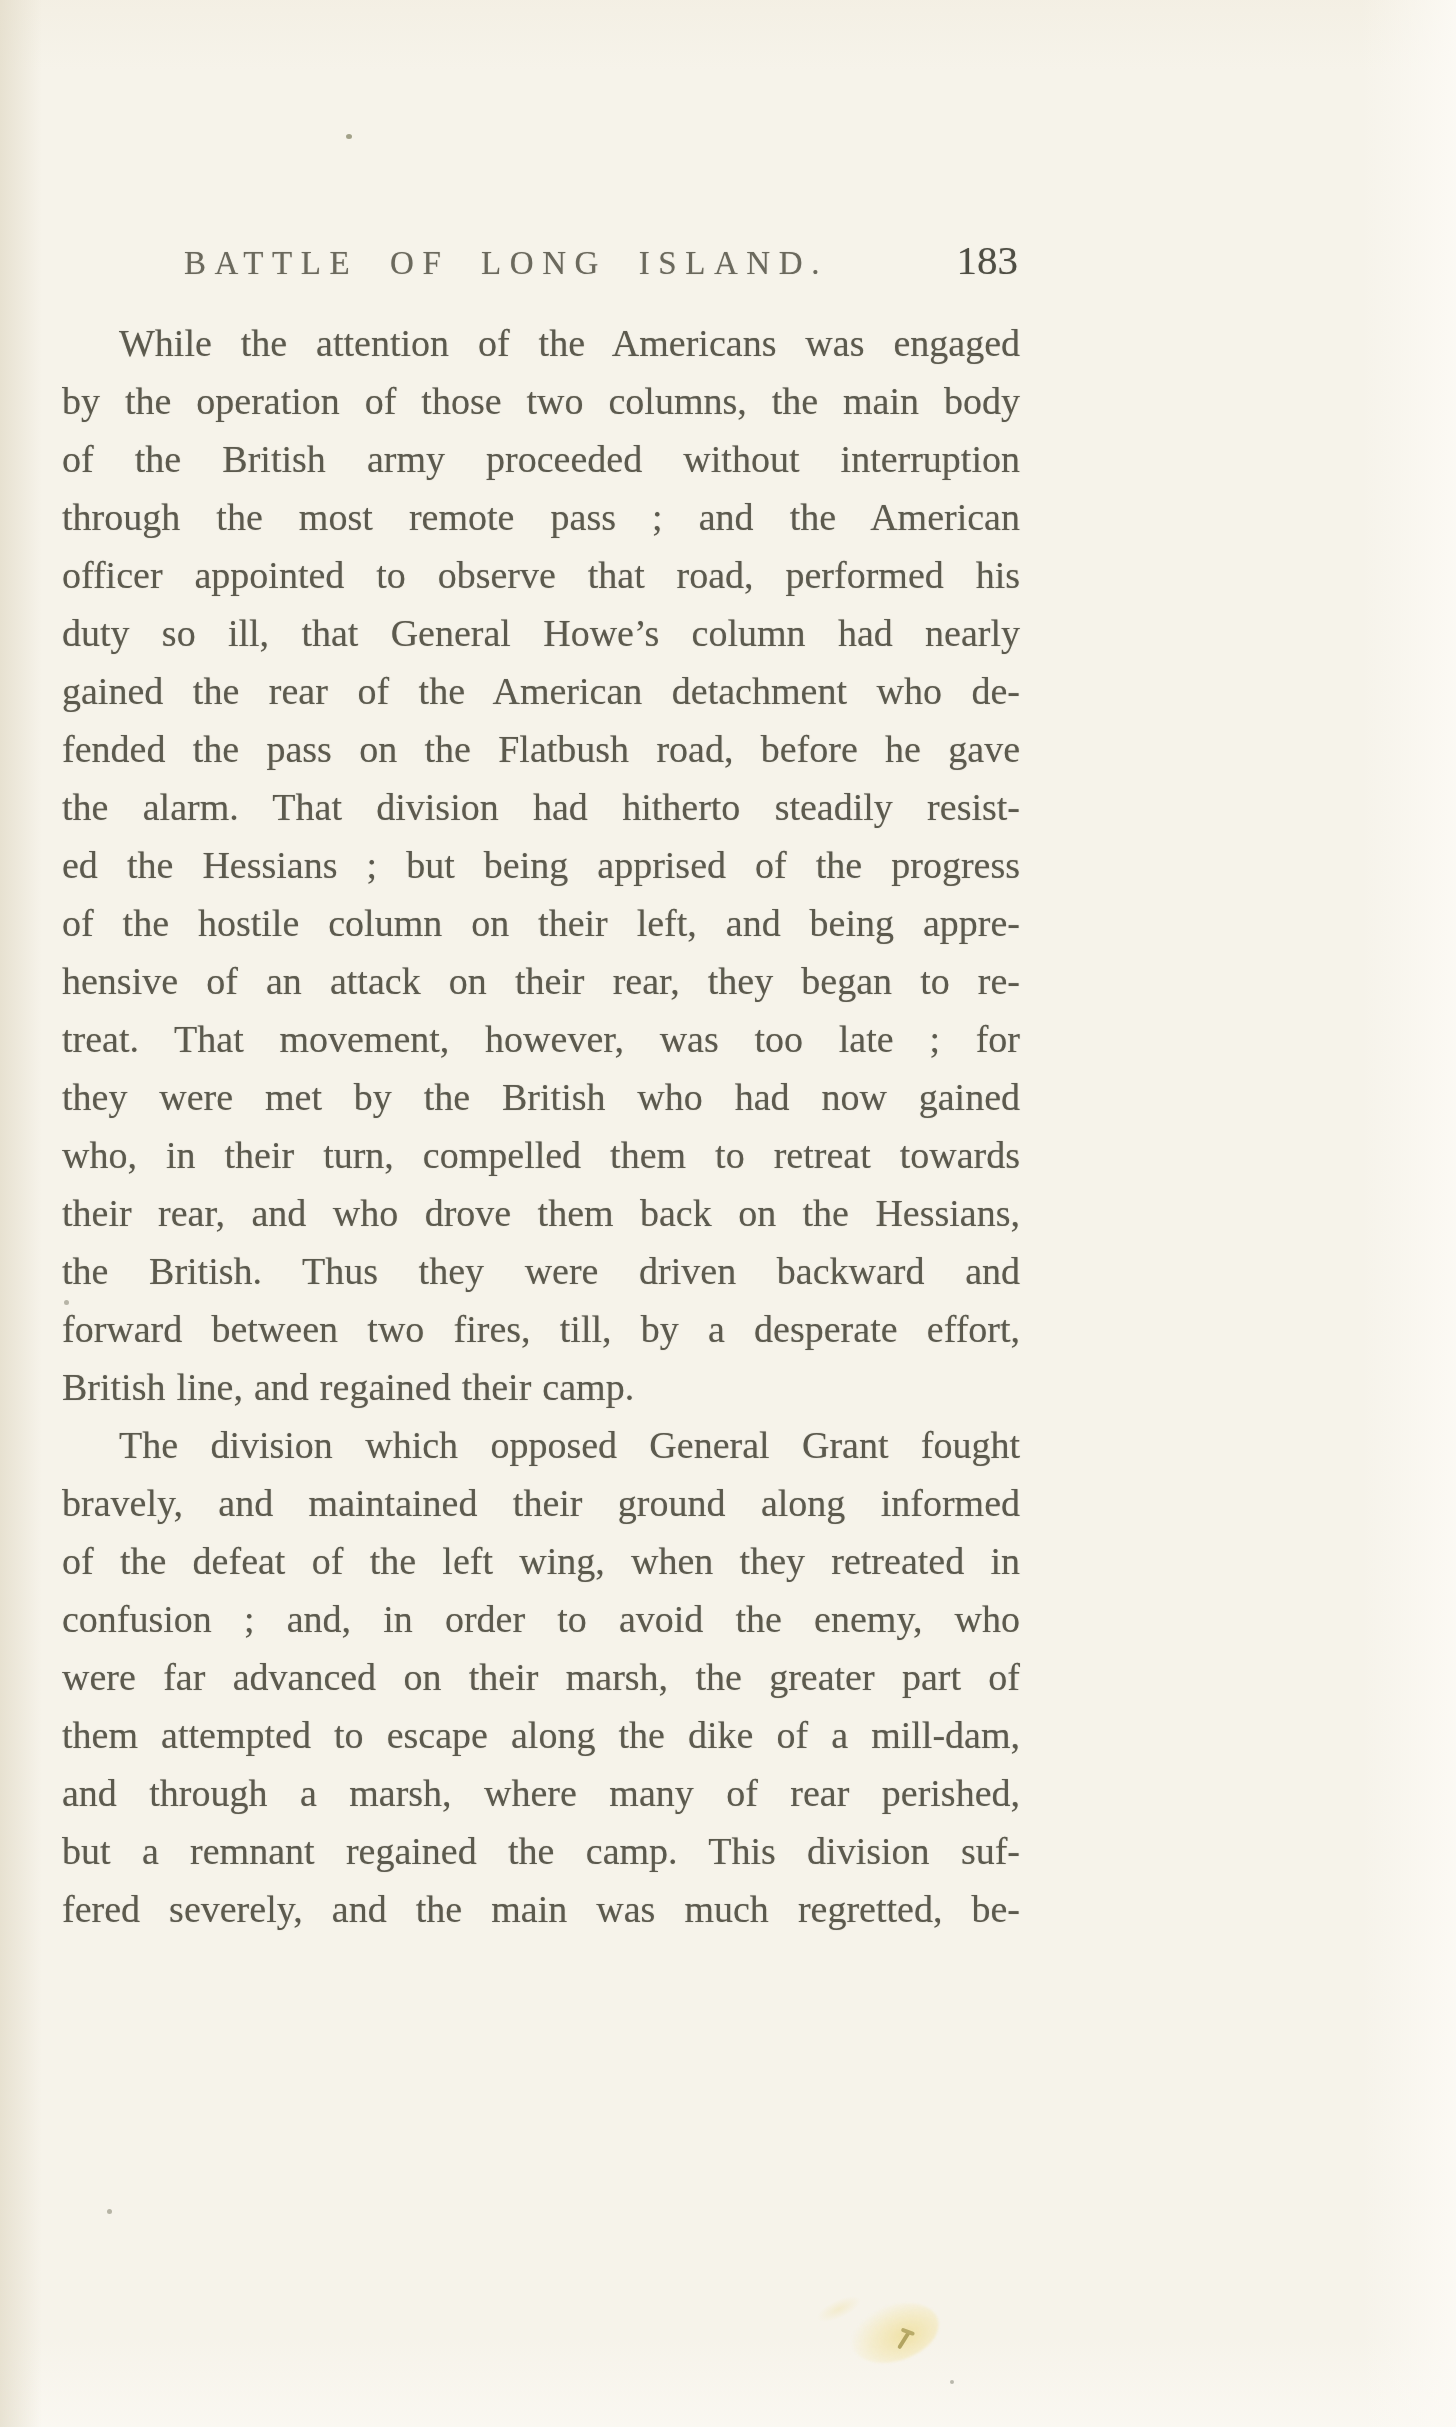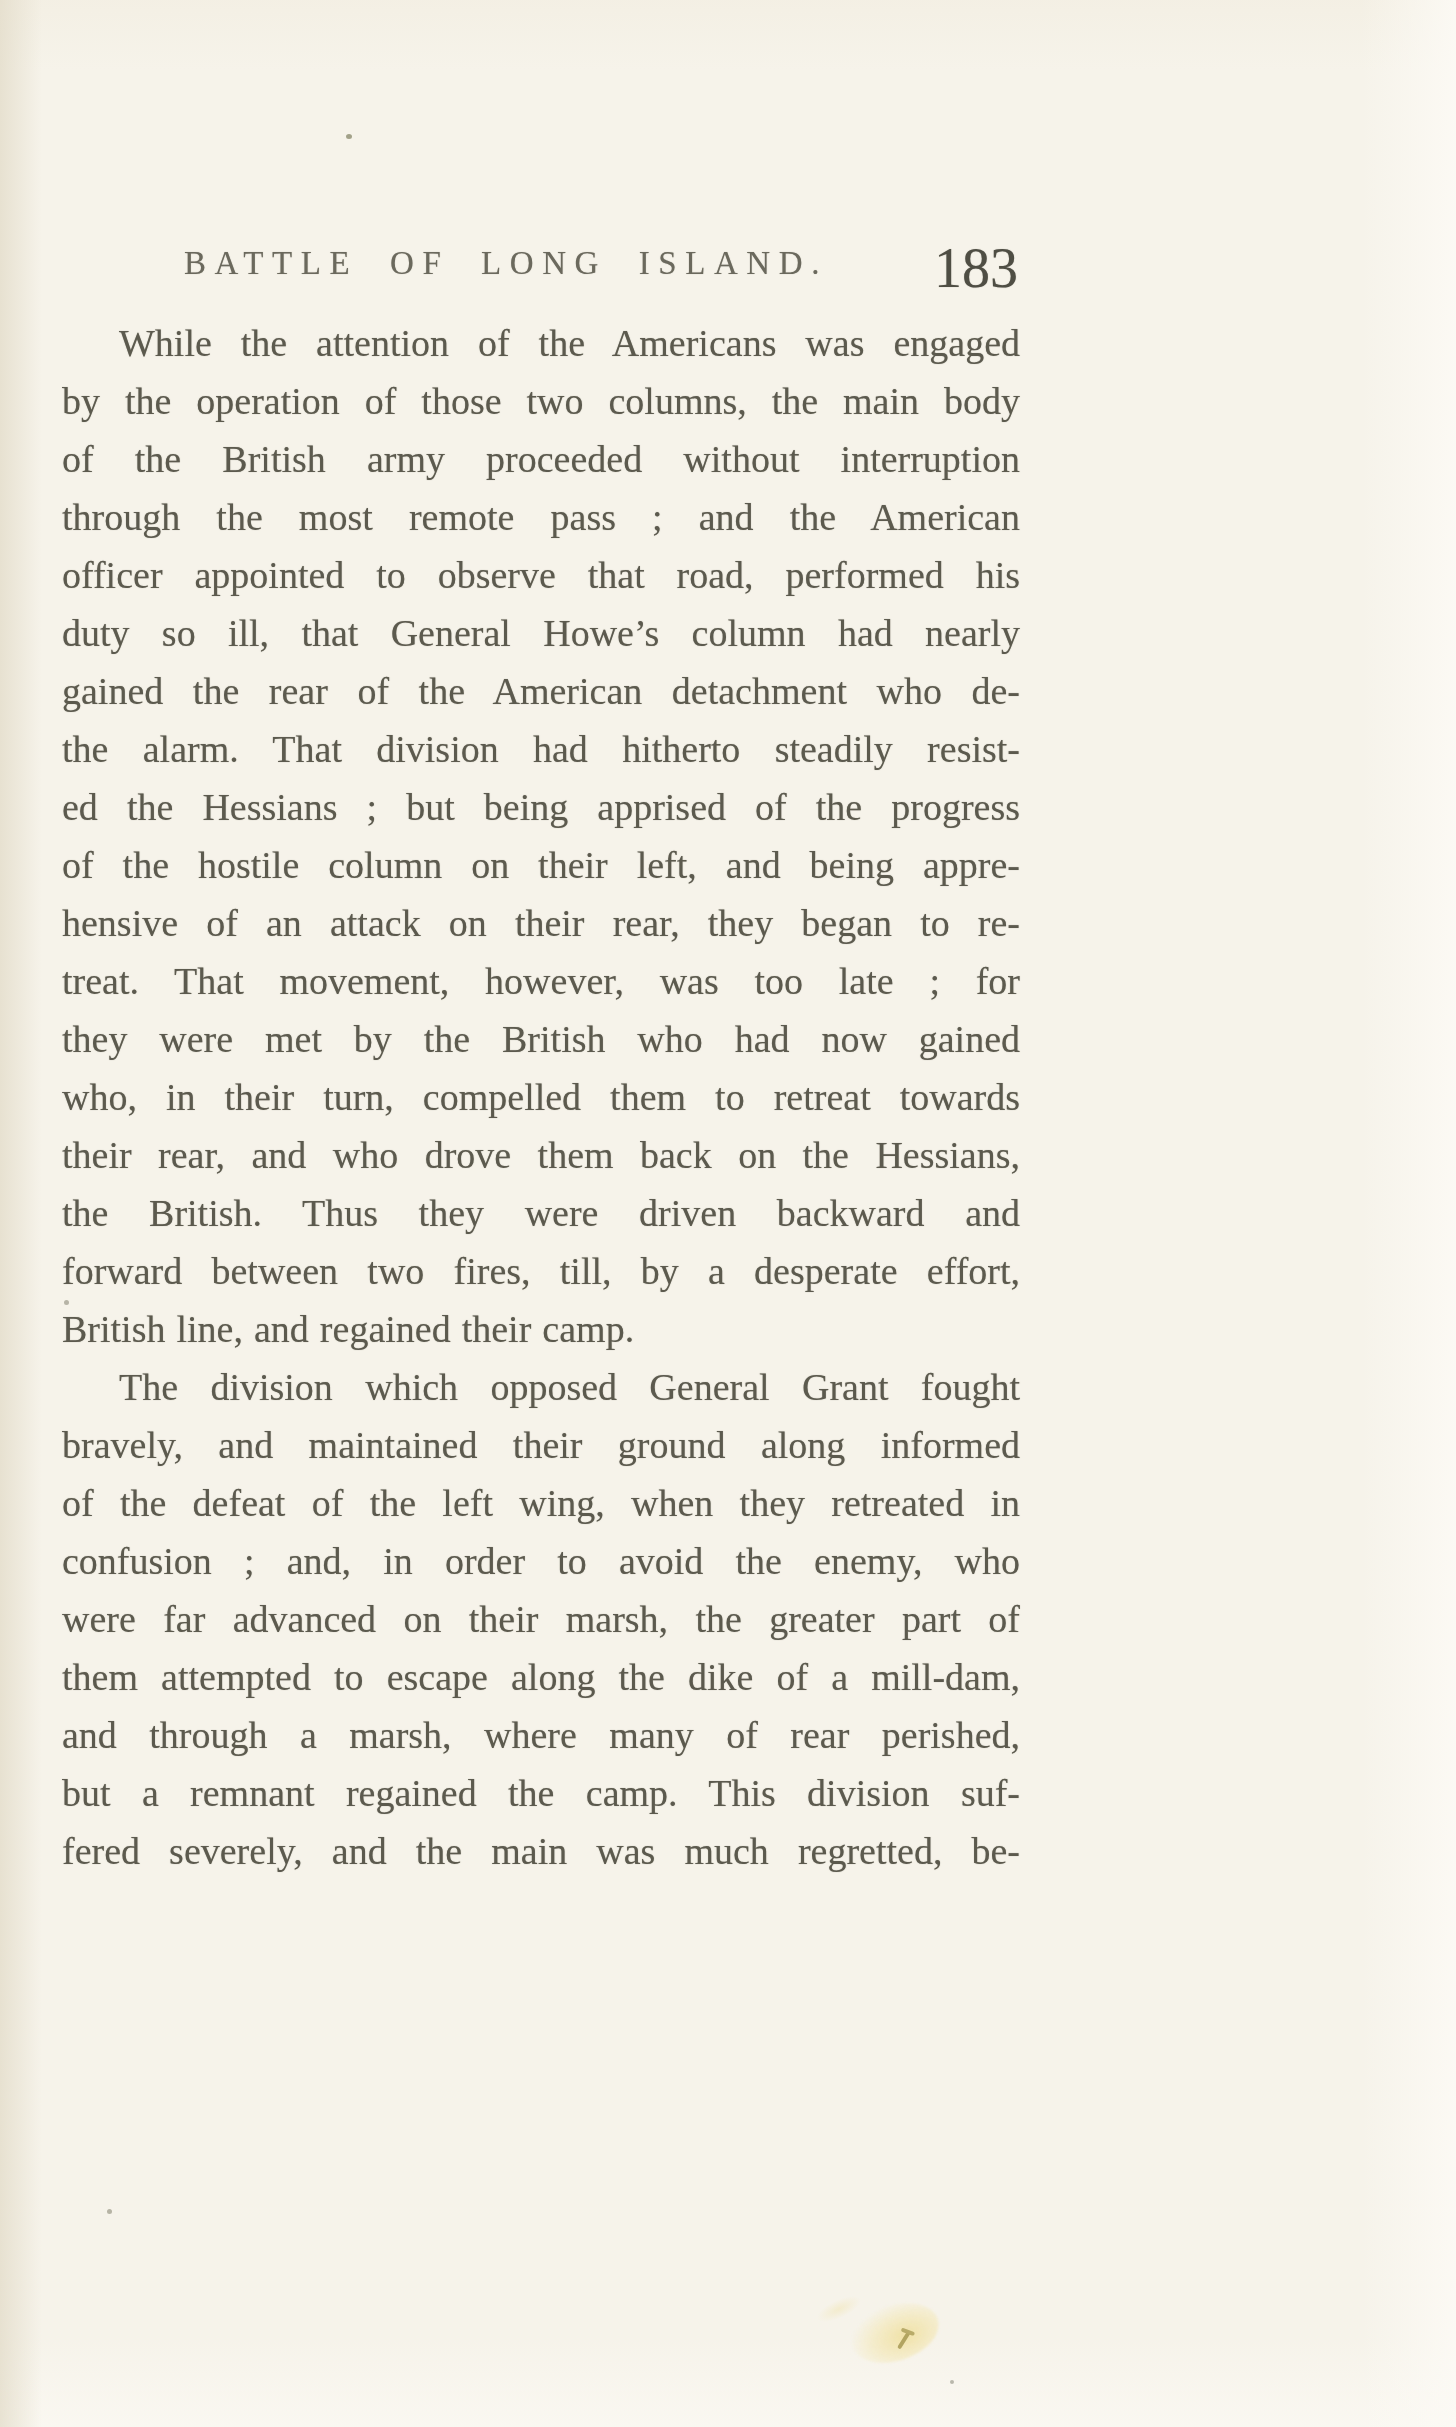--- a/index.html
+++ b/index.html
@@ -24,21 +24,21 @@
     text-align:center;
     font-size:33px;
     letter-spacing:.26em;
     word-spacing:.45em;
     color:#6b695d;
     text-shadow:0 0 1px rgba(107,105,93,.45);
     white-space:nowrap;
   }
   .page-number{
     position:absolute;right:2px;top:-4px;
-    font-size:56px;
+    font-size:41px;
     color:#4f4e44;
     text-shadow:0 0 1px rgba(79,78,68,.45);
   }
   .text-block{
     position:absolute;left:62px;top:314px;width:958px;
     color:#5c5a4e;
     text-shadow:0 0 1px rgba(92,90,78,.5);
   }
   .line{
     font-size:38px;
@@ -94,20 +94,21 @@
 
 
     <section>
       <div class="line indent">While the attention of the Americans was engaged</div>
       <div class="line">by the operation of those two columns, the main body</div>
       <div class="line">of the British army proceeded without interruption</div>
       <div class="line">through the most remote pass ; and the American</div>
       <div class="line">officer appointed to observe that road, performed his</div>
       <div class="line">duty so ill, that General Howe’s column had nearly</div>
       <div class="line">gained the rear of the American detachment who de-</div>
+      <div class="line">fended the pass on the Flatbush road, before he gave</div>
       <div class="line">the alarm. That division had hitherto steadily resist-</div>
       <div class="line">ed the Hessians ; but being apprised of the progress</div>
       <div class="line">of the hostile column on their left, and being appre-</div>
       <div class="line">hensive of an attack on their rear, they began to re-</div>
       <div class="line">treat. That movement, however, was too late ; for</div>
       <div class="line">they were met by the British who had now gained</div>
       <div class="line">who, in their turn, compelled them to retreat towards</div>
       <div class="line">their rear, and who drove them back on the Hessians,</div>
       <div class="line">the British. Thus they were driven backward and</div>
       <div class="line">forward between two fires, till, by a desperate effort,</div>

